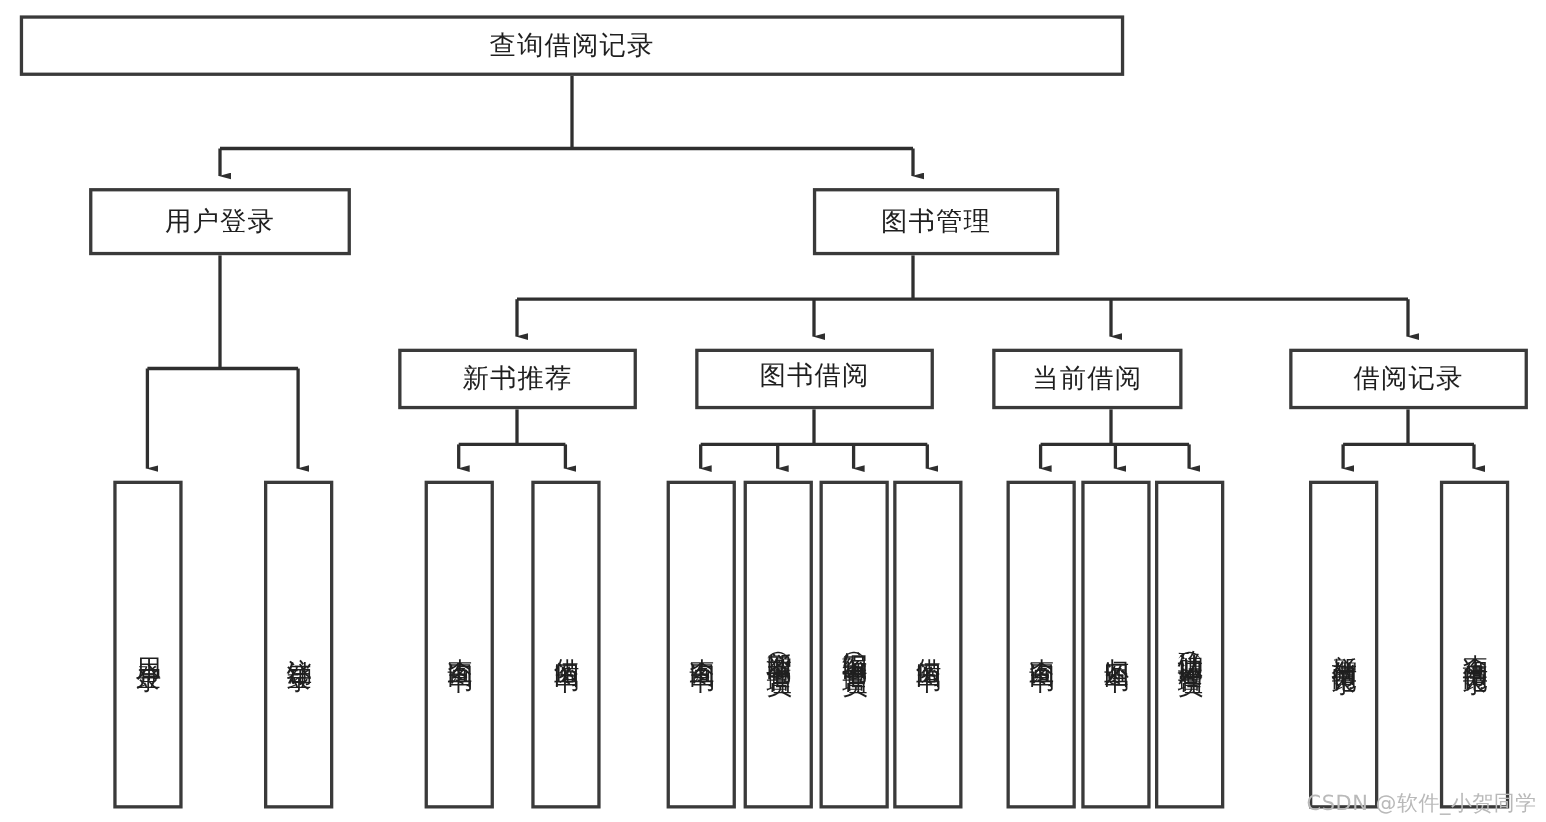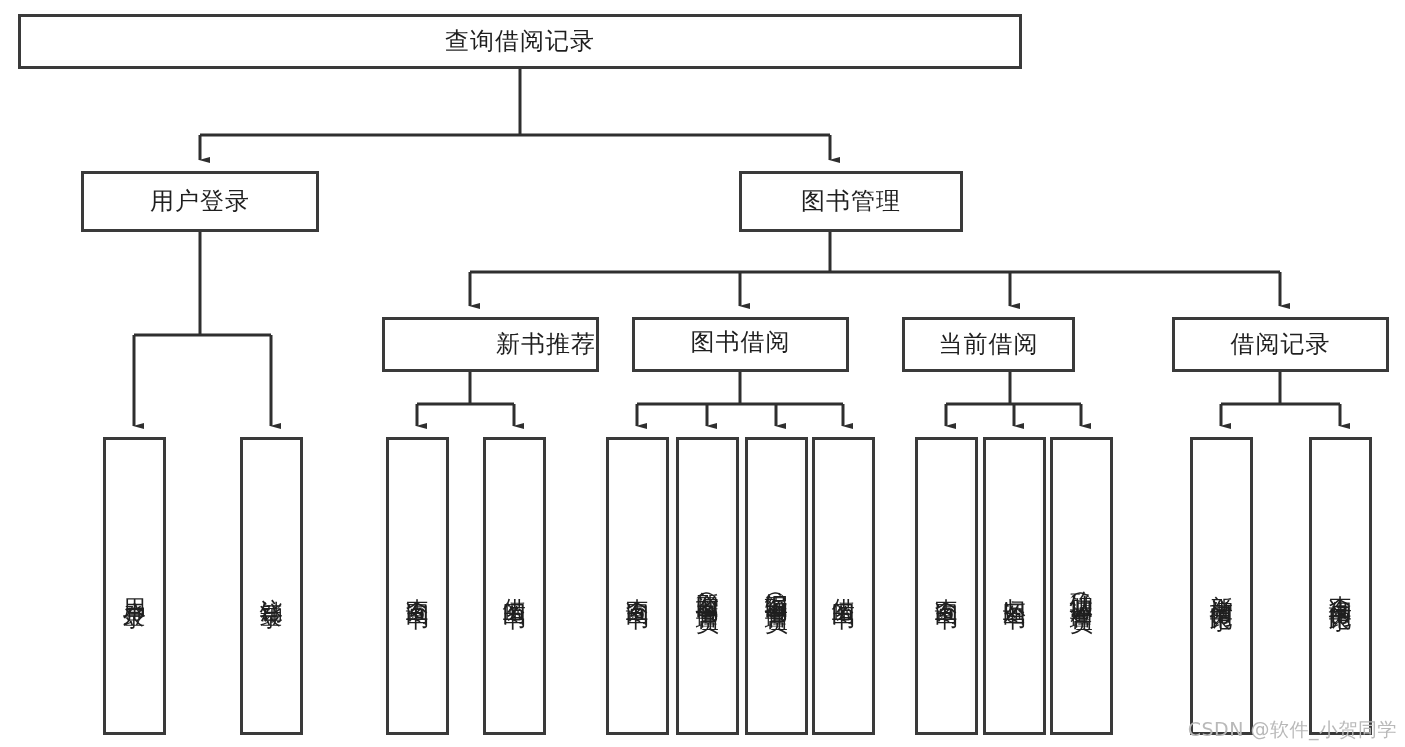--- a/index.html
+++ b/index.html
@@ -138,21 +138,21 @@
   <div id="nodes">
       <div class="node horiz" style="left: 18px; top: 14px; width: 1004px; height: 55px;">
         <span class="node-label">查询借阅记录</span>
       </div>
       <div class="node horiz" style="left: 81px; top: 171px; width: 238px; height: 61px;">
         <span class="node-label">用户登录</span>
       </div>
       <div class="node horiz" style="left: 711px; top: 171px; width: 224px; height: 61px; margin-left: 28px;">
         <span class="node-label">图书管理</span>
       </div>
-      <div class="node horiz" style="left: 382px; top: 317px; width: 217px; height: 55px; justify-content: flex-end;">
+      <div class="node horiz" style="left: 362px; top: 317px; width: 217px; height: 55px;">
         <span class="node-label">新书推荐</span>
       </div>
       <div class="node horiz" style="left: 632px; top: 317px; width: 217px; height: 55px; font-family: Liberation Mono, monospace;">
         <span class="node-label">图书借阅</span>
       </div>
       <div class="node horiz" style="left: 902px; top: 317px; width: 173px; height: 55px;">
         <span class="node-label">当前借阅</span>
       </div>
       <div class="node horiz" style="left: 1172px; top: 317px; width: 217px; height: 55px; justify-content: center;">
         <span class="node-label">借阅记录</span>

